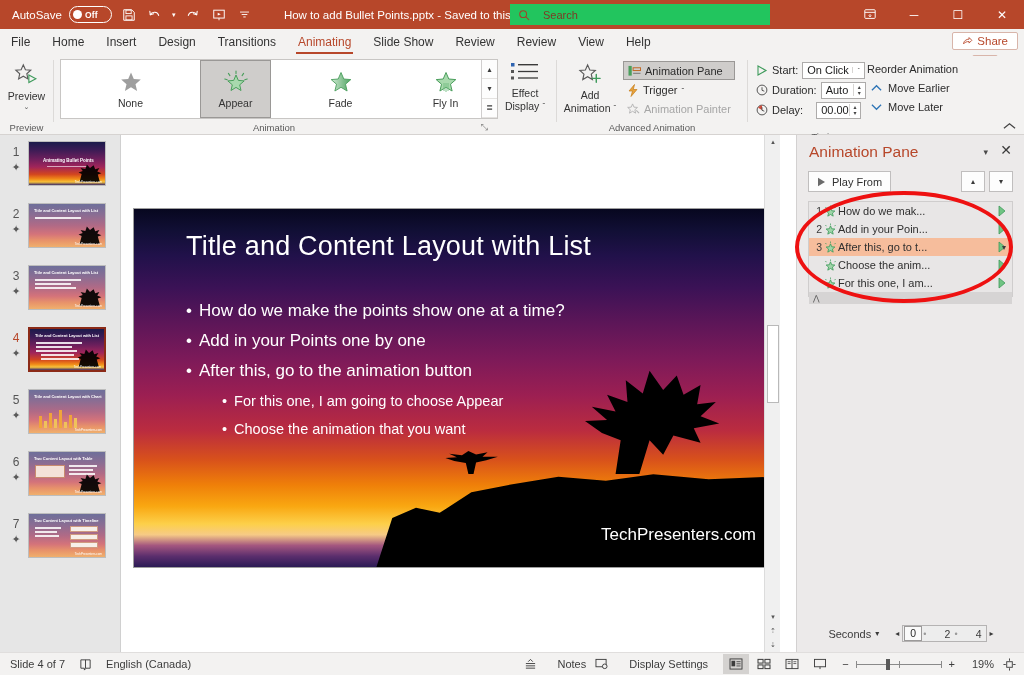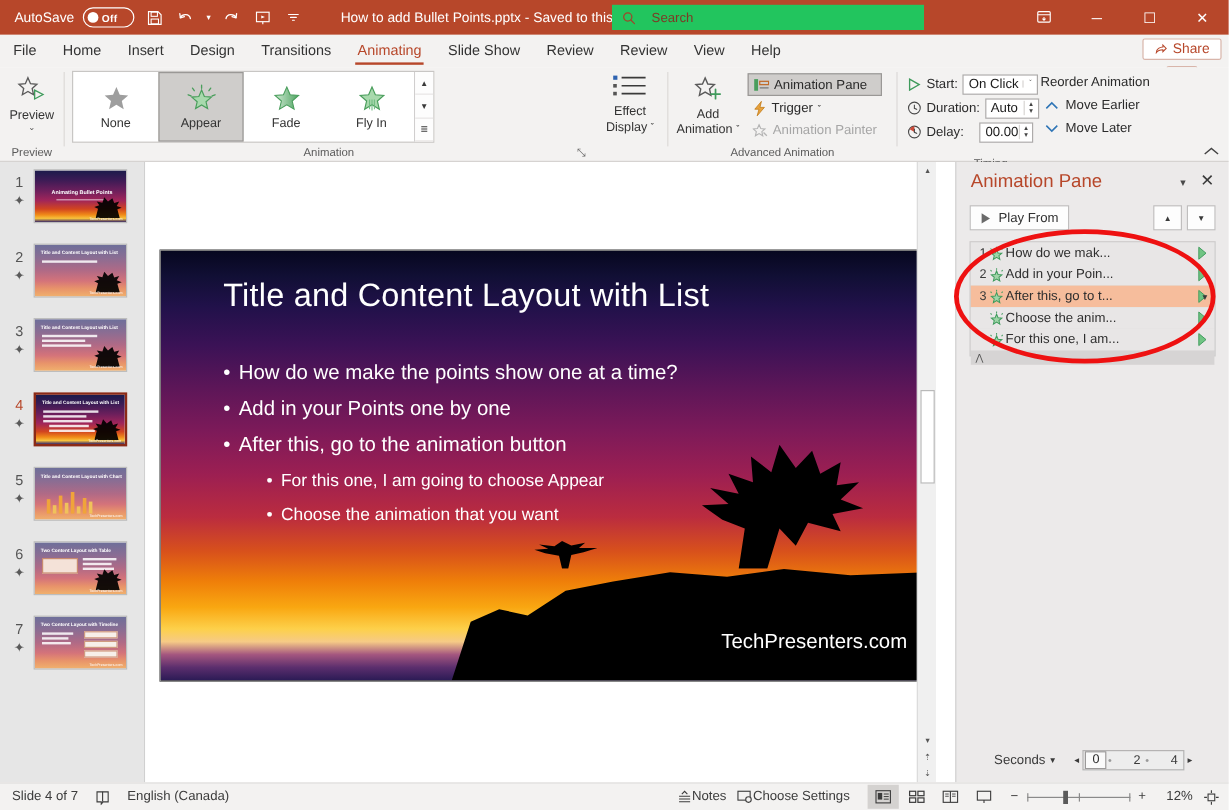--- a/index.html
+++ b/index.html
@@ -101,21 +101,21 @@
   .caret-sm { font-size: 7px; color: #555; line-height: 7px; margin-top:1px; }
 
   
   .grp-anim { width: 440px; }
   .gallery {
     border: 1px solid #c8c6c4; background: #ffffff; height: 60px;
     margin-left: 6px; display: flex; align-items: stretch;
   }
   .gitem {
     width: 71px; display: flex; flex-direction: column; align-items: center;
-    justify-content: center; font-size: 10.5px; color: #333; gap: 2px;
+    justify-content: center; font-size: 10.5px; color: #333; gap: 2px; margin-left: 34px;
   }
   .gitem.sel { background: #cfcdcb; border: 1px solid #9a9896; }
   .gal-scroll {
     width: 16px; display: flex; flex-direction: column; border-left: 1px solid #d0cece;
   }
   .gal-scroll div {
     flex: 1; display: flex; align-items: center; justify-content: center;
     font-size: 8px; color: #3a3a3a; border-bottom: 1px solid #e4e2e0; background:#fdfdfd;
   }
 
@@ -338,21 +338,21 @@
   }
 
   
   .statusbar {
     position: absolute; bottom: 0; left: 0; width: 1024px; height: 23px;
     background: #f3f2f1; border-top: 1px solid #e0dedd;
     display: flex; align-items: center; font-size: 11px; color: #3c3c3c;
   }
   .sb-left { display: flex; align-items: center; gap: 14px; margin-left: 10px; }
   .sb-right { position: absolute; right: 8px; display: flex; align-items: center; gap: 9px; }
-  .sb-item { display: flex; align-items: center; gap: 0; }
+  .sb-item { display: flex; align-items: center; gap: 21px; }
   .view-btn {
     width: 26px; height: 20px; display: flex; align-items: center; justify-content: center;
     font-size: 12px; color: #3c3c3c;
   }
   .view-btn.active { background: #d4d2d0; }
   .zoom-slider { display: flex; align-items: center; gap: 0; }
   .zs-track { width: 86px; height: 1px; background: #8a8a8a; position: relative; }
   .zs-mark { position: absolute; top: -3px; width: 1px; height: 7px; background: #8a8a8a; }
   .zs-handle { position: absolute; top: -5px; width: 4px; height: 11px; background: #5a5a5a; }
   .zoom-pct { width: 30px; text-align: right; }
@@ -1010,21 +1010,21 @@
         </span>
         <span>Notes</span>
       </span>
       <span class="sb-item">
         <span>
           <svg width="13" height="12" viewBox="0 0 14 13">
               <rect x="1" y="1.5" width="11" height="8" fill="none" stroke="#3c3c3c" stroke-width="1"></rect>
               <circle cx="10.5" cy="9" r="2.5" fill="#f3f2f1" stroke="#3c3c3c" stroke-width="1"></circle>
             </svg>
         </span>
-        <span>Choose Settings</span>
+        <span>Display Settings</span>
       </span>
 
       <span style="display:flex;gap:2px;margin-left:6px">
         <span class="view-btn active">
           <svg width="14" height="12" viewBox="0 0 15 13">
               <rect x="1" y="1" width="13" height="11" fill="none" stroke="#3c3c3c" stroke-width="1"></rect>
               <rect x="2.6" y="3" width="4" height="6" fill="#3c3c3c"></rect>
               <path d="M8 4 H12.5 M8 6.3 H12.5 M8 8.6 H12.5" stroke="#3c3c3c" stroke-width=".9"></path>
             </svg>
         </span>
@@ -1054,21 +1054,21 @@
       <span class="zoom-slider">
         <span style="margin-right:7px">−</span>
         <span class="zs-track">
           <span class="zs-mark" style="left:0"></span>
           <span class="zs-mark" style="left:43px"></span>
           <span class="zs-mark" style="left:85px"></span>
           <span class="zs-handle" style="left:30px"></span>
         </span>
         <span style="margin-left:7px">+</span>
       </span>
-      <span class="zoom-pct">12%</span>
+      <span class="zoom-pct">19%</span>
       <span>
         <svg width="13" height="13" viewBox="0 0 14 14">
             <rect x="4" y="4" width="6" height="6" fill="none" stroke="#3c3c3c" stroke-width="1"></rect>
             <path d="M7 0.5 V3 M7 11 V13.5 M0.5 7 H3 M11 7 H13.5" stroke="#3c3c3c" stroke-width="1"></path>
           </svg>
       </span>
     </div>
   </div>
 
 </div>

